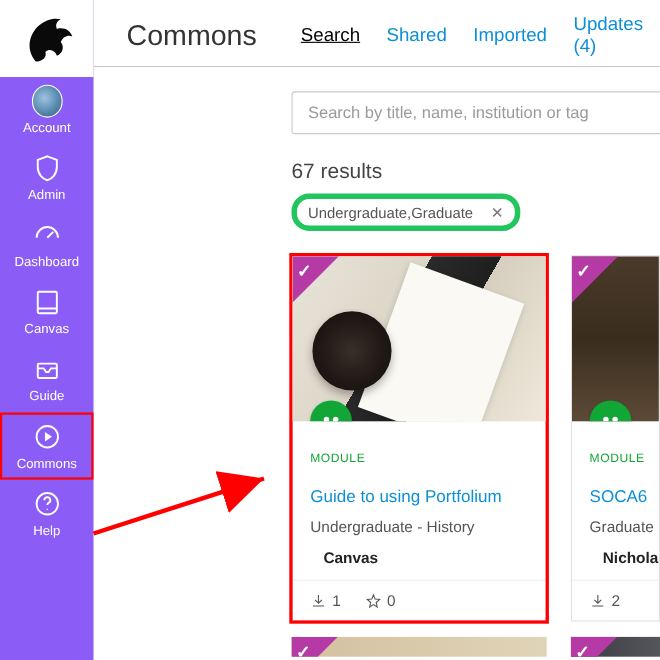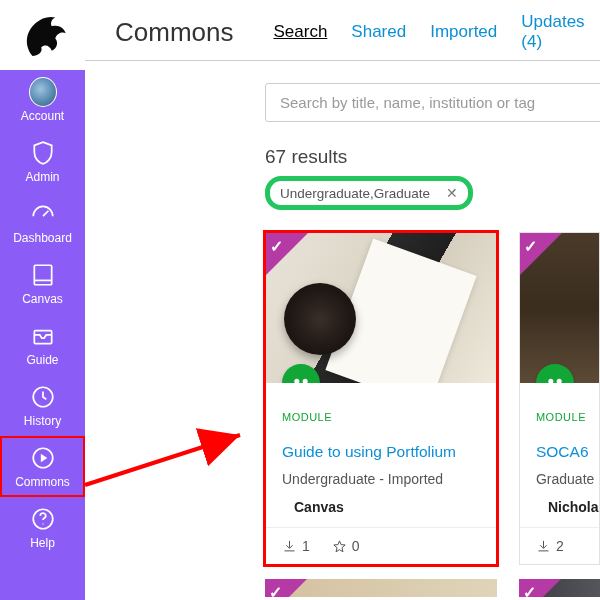--- a/index.html
+++ b/index.html
@@ -104,29 +104,20 @@
     </div>
     <div class="nav-item">
       <div class="icon">
           <svg viewBox="0 0 24 24">
             <rect x="4" y="7" width="16" height="12" rx="1"></rect>
             <path d="M4 11 H9 L11 14 H13 L15 11 H20"></path>
           </svg>
         </div>
       <span>Guide</span>
     </div>
-    <div class="nav-item">
-      <div class="icon">
-          <svg viewBox="0 0 24 24">
-            <circle cx="12" cy="12" r="9"></circle>
-            <path d="M12 7 V12 L15 14"></path>
-          </svg>
-        </div>
-      <span>History</span>
-    </div>
     <div class="nav-item highlighted">
       <div class="icon">
           <svg viewBox="0 0 24 24">
             <circle cx="12" cy="12" r="9"></circle>
             <path d="M10 8 L16 12 L10 16" fill="#fff" stroke="none"></path>
           </svg>
         </div>
       <span>Commons</span>
     </div>
     <div class="nav-item">
@@ -174,21 +165,21 @@
                   <circle cx="7" cy="10" r="3"></circle>
                   <circle cx="17" cy="10" r="3"></circle>
                   <circle cx="12" cy="17" r="3"></circle>
                   <path d="M9 12 L11 15 M15 12 L13 15" stroke="#fff" stroke-width="1" fill="none"></path>
                 </svg>
             </div>
           </div>
           <div class="card-body">
             <div class="kicker">MODULE</div>
             <div class="card-title">Guide to using Portfolium</div>
-            <div class="card-sub">Undergraduate - Imported</div>
+            <div class="card-sub">Undergraduate - History</div>
             <div class="card-author">Canvas</div>
           </div>
           <div class="card-foot">
             <span class="stat">
               <svg viewBox="0 0 24 24">
                   <path d="M12 3 V14 M7 10 L12 15 L17 10 M4 19 H20"></path>
                 </svg>
               <span>1</span>
             </span>
             <span class="stat">

